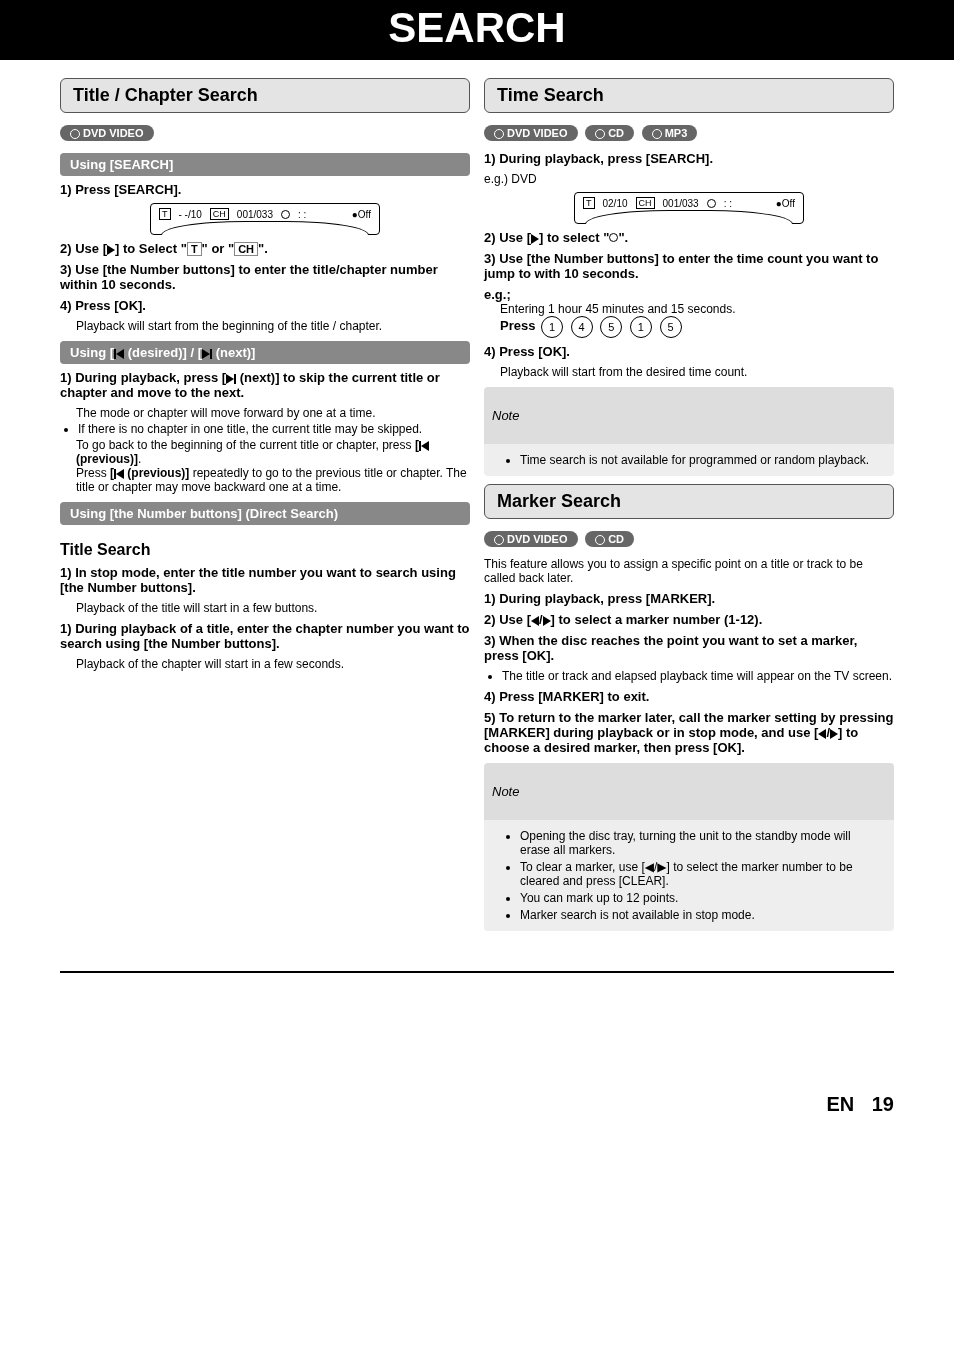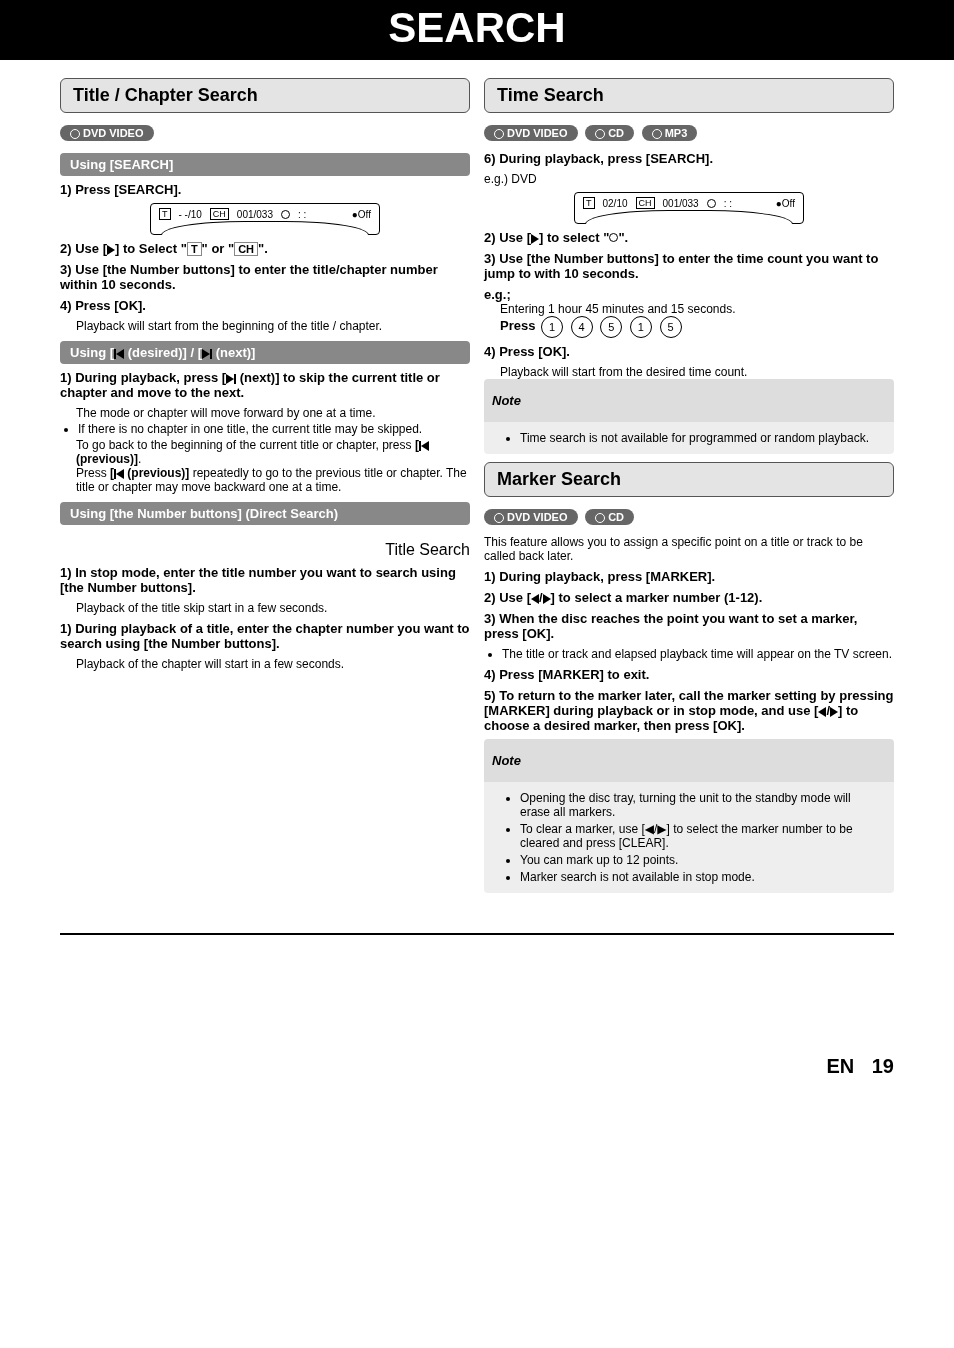--- a/index.html
+++ b/index.html
@@ -39,33 +39,33 @@
     width: 230px; margin: 6px auto; font-size: 10px; position: relative;
   }
   .display-box .arc {
     position:absolute; left:10px; right:10px; bottom:-1px; height:14px; border:1px solid #000;
     border-bottom:none; border-top-left-radius:120px 20px; border-top-right-radius:120px 20px;
     background:#fff;
   }
   .display-row { display:flex; gap:8px; align-items:center; padding-bottom:10px; }
   .tiny-box { border:1px solid #000; padding:0 2px; font-size:9px; }
   .tiny-clock { display:inline-block; width:9px; height:9px; border:1px solid #000; border-radius:50%; }
-  .note-head { background:#ddd; padding:14px 8px; font-weight:bold; font-style:italic; border-radius:4px 4px 0 0; }
+  .note-head { background:#ddd; padding:21px 8px; font-weight:normal; font-style:italic; border-radius:4px 4px 0 0; margin-top:8px; }
   .note-body { background:#eee; padding:6px 10px; border-radius:0 0 4px 4px; font-size:12px; }
   .note-body li { margin:3px 8px; }
   ul.bul { list-style: disc; padding-left: 18px; margin:2px 0; }
   .icon-tri { display:inline-block; width:0; height:0; border-top:5px solid transparent; border-bottom:5px solid transparent; border-left:8px solid #000; vertical-align:middle; }
   .icon-tri-l { display:inline-block; width:0; height:0; border-top:5px solid transparent; border-bottom:5px solid transparent; border-right:8px solid #000; vertical-align:middle; }
   .icon-prev { white-space:nowrap; }
   .icon-prev .bar, .icon-next .bar { display:inline-block; width:2px; height:10px; background:#000; vertical-align:middle; }
   .num-btn {
     display:inline-flex; width:22px; height:22px; border:1px solid #000; border-radius:50%;
     align-items:center; justify-content:center; font-size:11px; margin:0 2px; vertical-align:middle;
   }
-  .h3 { font-size:16px; font-weight:normal; margin:16px 0 4px 0;text-align:right; }
+  .h3 { font-size:16px; font-weight:bold; margin:16px 0 4px 0; }
   .footer { text-align:right; margin-top:120px; font-size:20px; font-weight:bold; }
   .footer .en { margin-right:12px; }
   .line-top { border-top:2px solid #000; margin:40px 0 4px 0; }
   .tbox { border:1px solid #888; padding:0 3px; font-size:11px; }
   .small { font-size:12px; }
 </style>
 </head>
 <body>
 
 <div class="page">
@@ -114,33 +114,33 @@
       <div class="indent small">
         <span>To go back to the beginning of the current title or chapter, press </span><b>[<span class="icon-prev"><span class="bar"></span><span class="icon-tri-l"></span></span><span> (previous)]</span></b><span>.</span>
       </div>
       <div class="indent small">
         <span>Press </span><b>[<span class="icon-prev"><span class="bar"></span><span class="icon-tri-l"></span></span><span> (previous)]</span></b><span> repeatedly to go to the previous title or chapter. The title or chapter may move backward one at a time.</span>
       </div>
 
       <div class="sub-head">Using [the Number buttons] (Direct Search)</div>
       <div class="h3">Title Search</div>
       <div class="step"><b>1) In stop mode, enter the title number you want to search using [the Number buttons].</b></div>
-      <div class="indent small">Playback of the title skip start in a few seconds.</div>
+      <div class="indent small">Playback of the title will start in a few buttons.</div>
 
       <div class="step"><b>1) During playback of a title, enter the chapter number you want to search using [the Number buttons].</b></div>
       <div class="indent small">Playback of the chapter will start in a few seconds.</div>
     </div>
 
     <div class="col">
       <div class="sec-head">Time Search</div>
       <span class="badge"><span class="disc"></span><span>DVD VIDEO</span></span>
       <span class="badge"><span class="disc"></span><span>CD</span></span>
       <span class="badge"><span class="disc"></span><span>MP3</span></span>
 
-      <div class="step"><b>6) During playback, press [SEARCH].</b></div>
+      <div class="step"><b>1) During playback, press [SEARCH].</b></div>
       <div class="small">e.g.) DVD</div>
 
       <div class="display-box">
         <div class="display-row">
           <span class="tiny-box">T</span>
           <span>02/10</span>
           <span class="tiny-box">CH</span>
           <span>001/033</span>
           <span class="tiny-clock"></span>
           <span>:  :</span>

